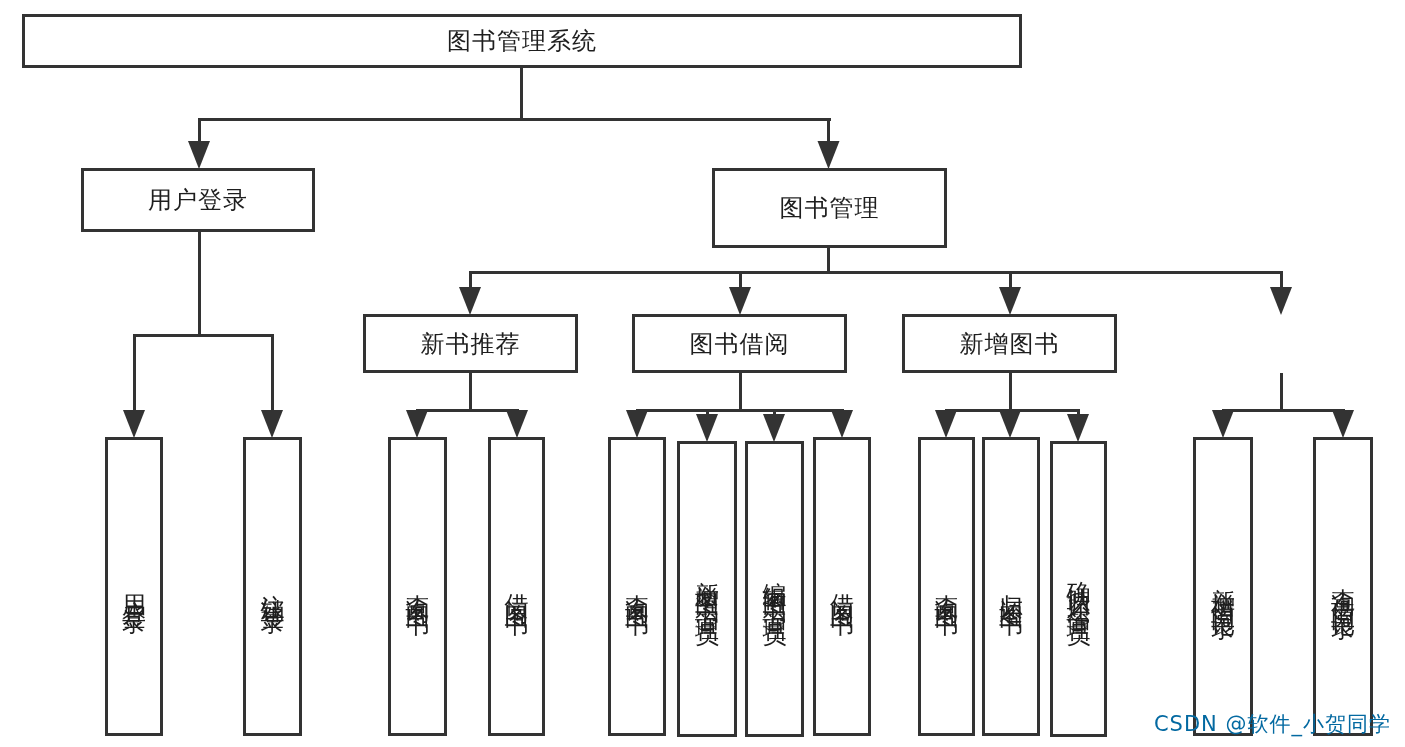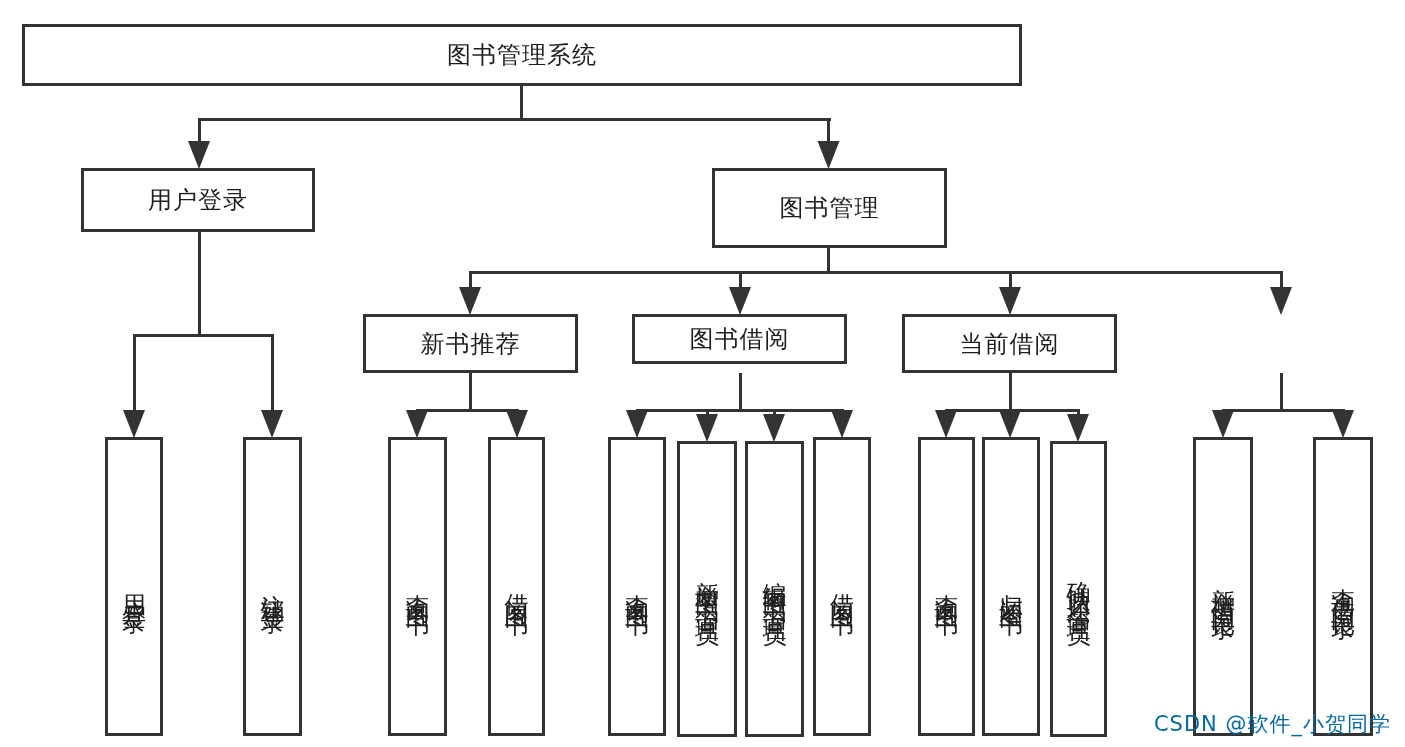--- a/index.html
+++ b/index.html
@@ -95,39 +95,39 @@
       <line x1="1010" y1="410" x2="1010" y2="416" stroke="#333333" stroke-width="3" shape-rendering="crispEdges"></line>
       <polygon points="999,410 1021,410 1010,438" fill="#333333"></polygon>
       <line x1="1078" y1="410" x2="1078" y2="420" stroke="#333333" stroke-width="3" shape-rendering="crispEdges"></line>
       <polygon points="1067,414 1089,414 1078,442" fill="#333333"></polygon>
       <line x1="1223" y1="410" x2="1223" y2="416" stroke="#333333" stroke-width="3" shape-rendering="crispEdges"></line>
       <polygon points="1212,410 1234,410 1223,438" fill="#333333"></polygon>
       <line x1="1343" y1="410" x2="1343" y2="416" stroke="#333333" stroke-width="3" shape-rendering="crispEdges"></line>
       <polygon points="1332,410 1354,410 1343,438" fill="#333333"></polygon>
     </svg>
 
-  <div class="hbox" style="left:22px;top:24px;width:1000px;height:62px">
+  <div class="hbox" style="left:22px;top:14px;width:1000px;height:54px">
     <span>图书管理系统</span>
   </div>
 
   <div class="hbox" style="left:81px;top:168px;width:234px;height:64px">
     <span>用户登录</span>
   </div>
   <div class="hbox" style="left:712px;top:168px;width:235px;height:80px">
     <span>图书管理</span>
   </div>
 
   <div class="hbox" style="left:363px;top:314px;width:215px;height:59px">
     <span>新书推荐</span>
   </div>
-  <div class="hbox" style="left:632px;top:314px;width:215px;height:50px">
+  <div class="hbox" style="left:632px;top:314px;width:215px;height:59px">
     <span>图书借阅</span>
   </div>
   <div class="hbox" style="left:902px;top:314px;width:215px;height:59px">
-    <span>当前借阅</span>
+    <span>新增图书</span>
   </div>
 
   <div class="vbox" style="left:105px;top:437px;width:58px;height:299px">
     <span class="vtext">用户登录</span>
   </div>
   <div class="vbox" style="left:243px;top:437px;width:59px;height:299px">
     <span class="vtext">注销登录</span>
   </div>
 
   <div class="vbox" style="left:388px;top:437px;width:59px;height:299px">

